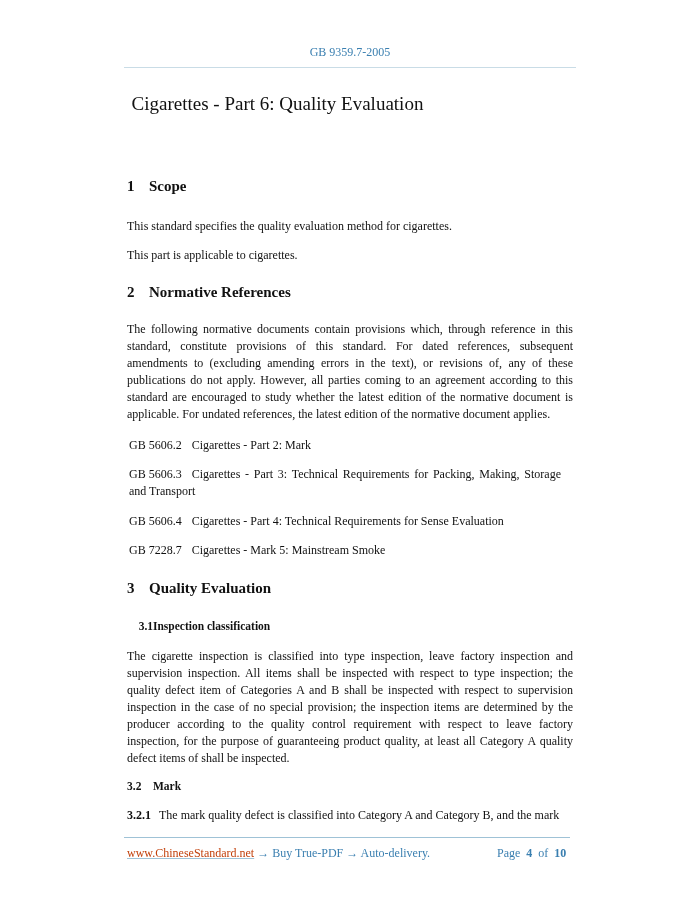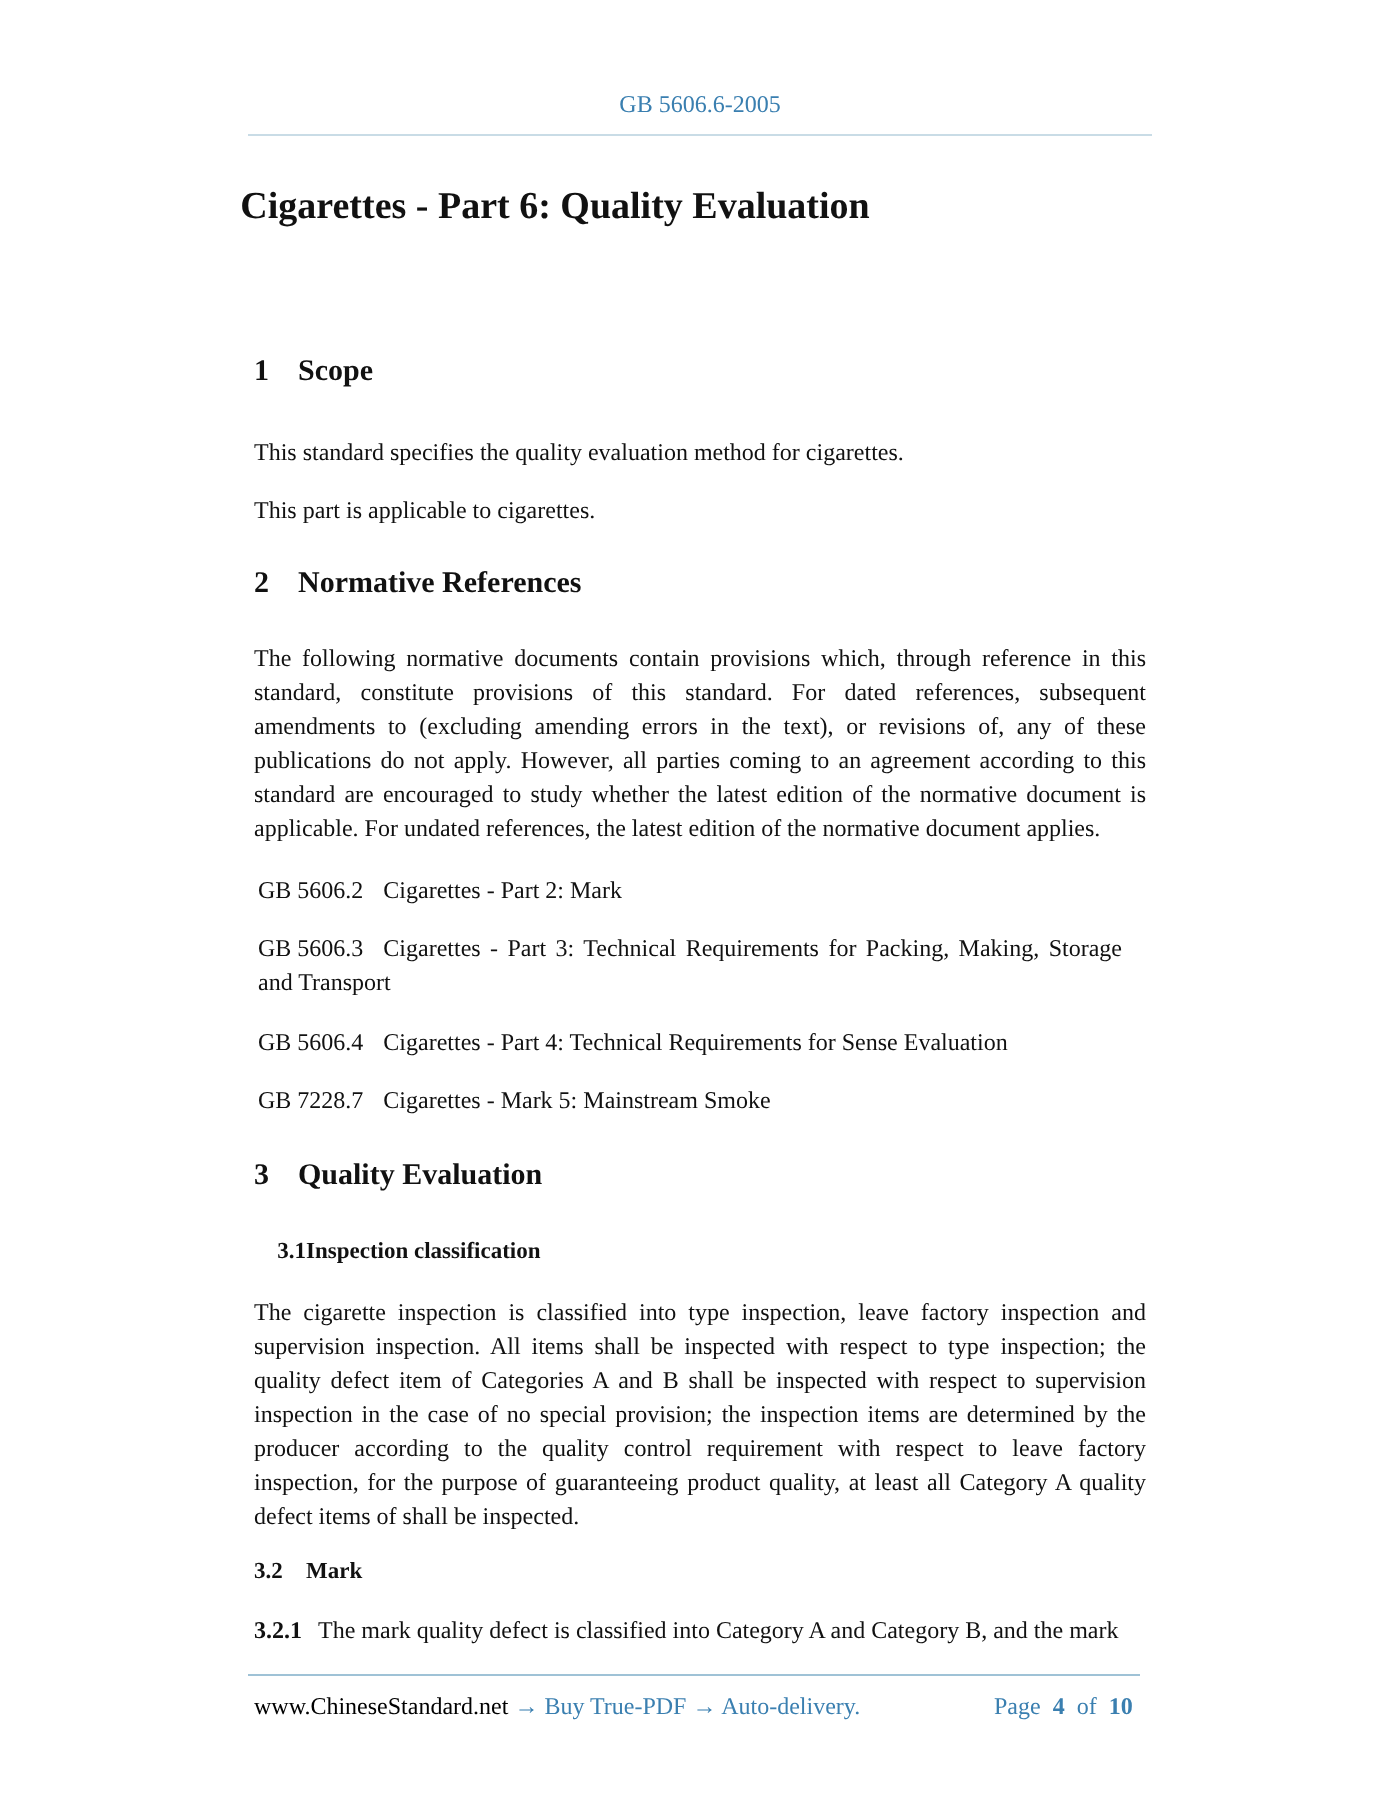--- a/index.html
+++ b/index.html
@@ -11,21 +11,21 @@
     .header-title {
       position: absolute; left: 0; width: 700px; top: 45px;
       text-align: center; font-size: 12px; color: #3a7fb0;
     }
     .header-rule {
       position: absolute; left: 124px; width: 452px; top: 67px;
       height: 0; border-top: 1.5px solid #c9dce6;
     }
     .doc-title {
       position: absolute; left: 0; width: 555px; top: 93px;
-      text-align: center; font-size: 19px; font-weight: bold; color: #111;
+      text-align: center; font-size: 19px; font-weight: normal; color: #111;
     }
     .content { position: absolute; left: 127px; width: 446px; top: 0; }
     .h1 {
       position: absolute; left: 0; font-size: 15px; font-weight: bold; white-space: nowrap;
     }
     .h1 .num { display: inline-block; width: 22px; }
     .h2 {
       position: absolute; left: 0; font-size: 11.5px; font-weight: bold; white-space: nowrap;
     }
     .h2 .num { display: inline-block; width: 26px; }
@@ -40,32 +40,32 @@
     }
     .ref .code { display: inline-block; margin-right: 10px; }
     .p .bnum { font-weight: bold; margin-right: 8px; }
     .footer-rule {
       position: absolute; left: 124px; width: 446px; top: 837px;
       height: 0; border-top: 1px solid #9fc2d6;
     }
     .footer-left {
       position: absolute; left: 127px; top: 846px; font-size: 12px; color: #3a7fb0; white-space: nowrap;
     }
-    .footer-left a { color: #000000; text-decoration-color: #9fc2d6; }
+    .footer-left a { color: #c2410c; text-decoration: underline; text-decoration-color: #9fc2d6; }
     .footer-right {
       position: absolute; left: 497px; top: 846px; font-size: 12px; color: #3a7fb0; white-space: nowrap;
     }
     .footer-right b { font-weight: bold; margin: 0 3px; }
   </style>
 </head>
 <body>
 
 <div class="page">
 
-  <div class="header-title">GB 5606.6-2005</div>
+  <div class="header-title">GB 9359.7-2005</div>
   <div class="header-rule"></div>
 
   <div class="doc-title">Cigarettes - Part 6: Quality Evaluation</div>
 
   <div class="content">
 
     <div class="h1" style="top:178px;">
       <span class="num">1</span><span>Scope</span>
     </div>
     <div class="p single" style="top:218px;">This standard specifies the quality evaluation method for cigarettes.</div>

